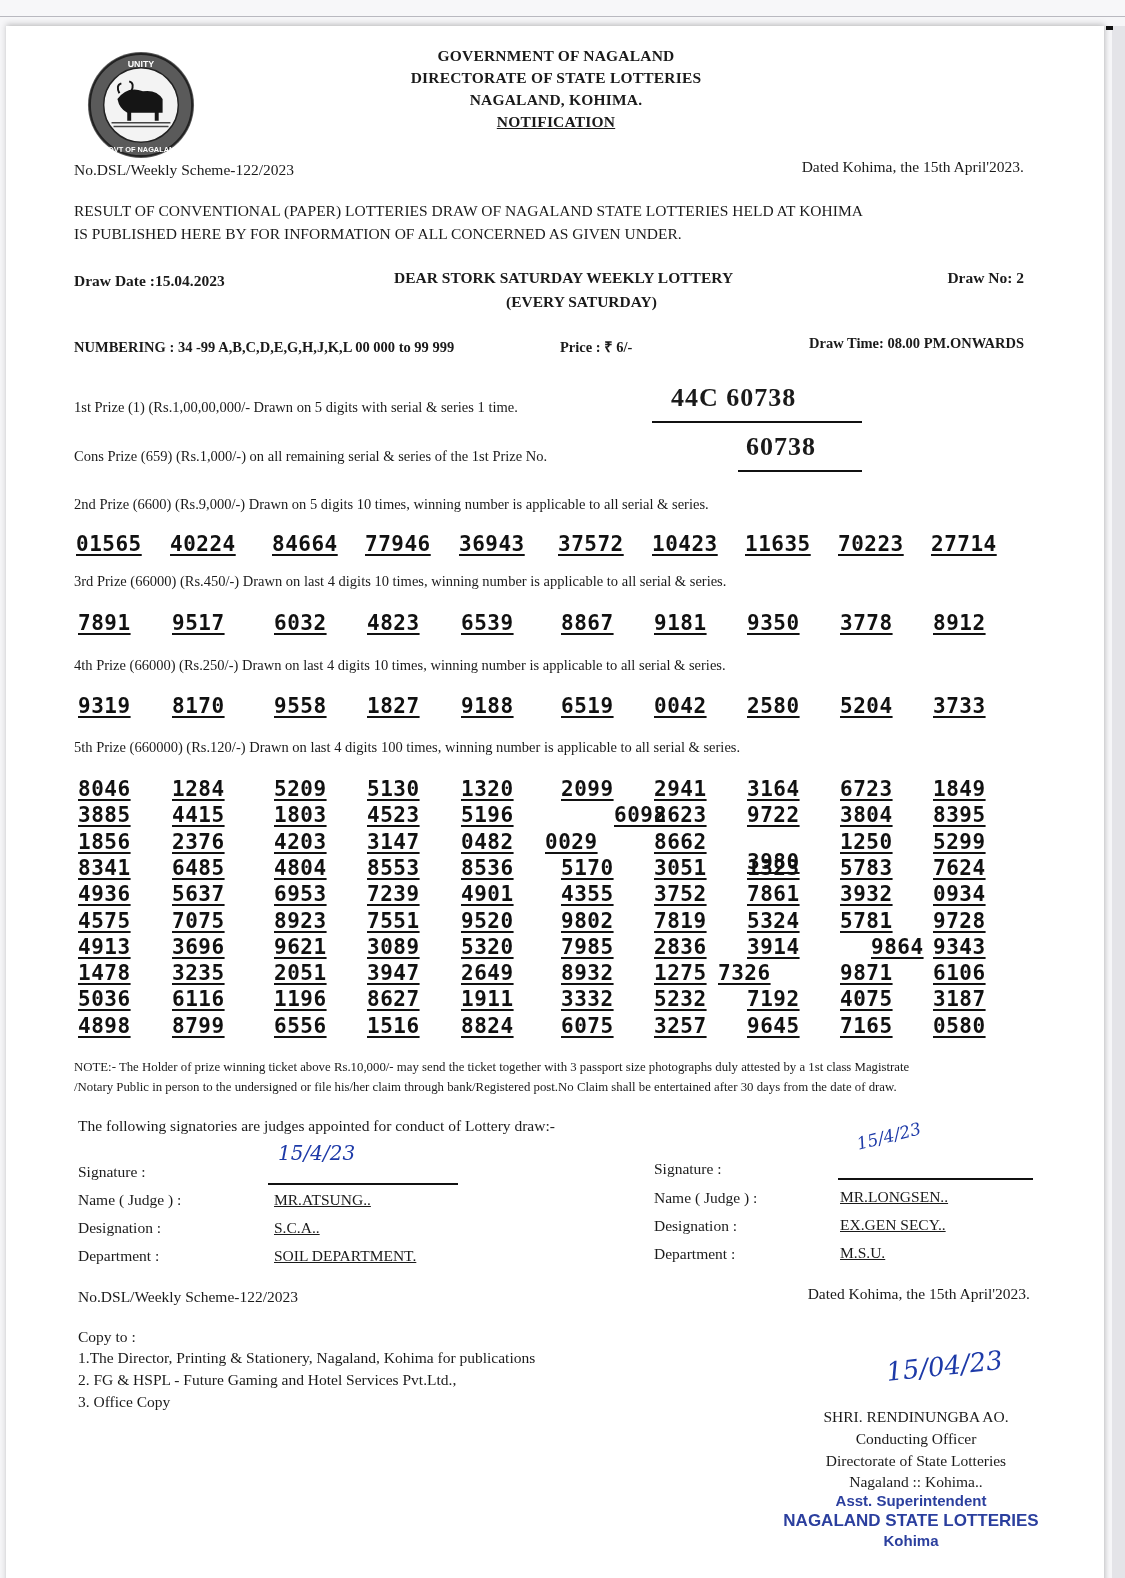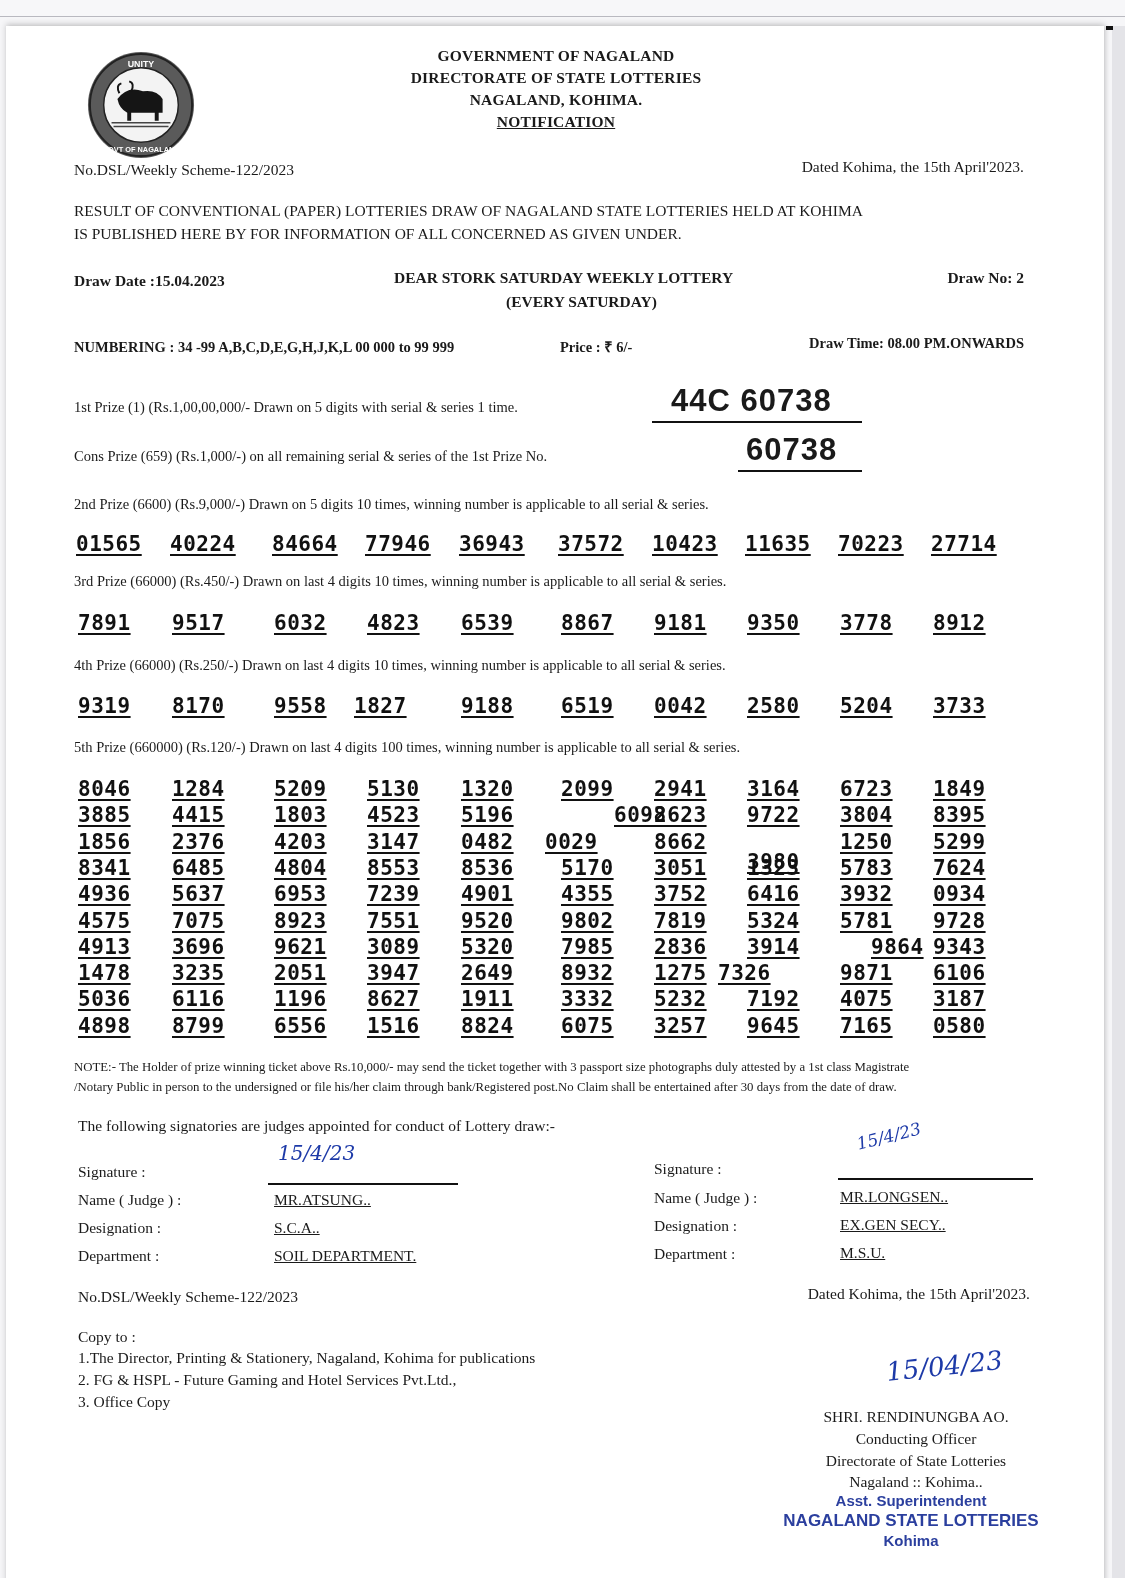--- a/index.html
+++ b/index.html
@@ -22,21 +22,21 @@
   .abs { position:absolute; white-space:nowrap; }
   .logo { position:absolute; left:82px; top:50px; width:118px; height:110px; }
 
   .hdr { position:absolute; left:330px; width:440px; text-align:center; font-weight:bold; font-size:15.5px; letter-spacing:0.2px; }
   .u { text-decoration:underline; }
 
   .t15 { font-size:15.5px; }
   .t14 { font-size:14.5px; }
   .b { font-weight:bold; }
 
-  .big-num { font-family:Liberation Sans, sans-serif; font-weight:bold; font-size:31px; letter-spacing:1px; }
+  .big-num { font-family:Liberation Serif, serif; font-weight:bold; font-size:26px; letter-spacing:1px; }
   .big-line { position:absolute; height:2px; background:#111; }
 
   .row { position:absolute; left:0; width:1098px; }
   .num {
     position:absolute; font-family:"DejaVu Sans Mono", monospace; font-weight:bold;
     text-decoration:underline; text-decoration-thickness:2px; text-underline-offset:3px;
     color:#111;
   }
   .n5 { font-size:21px; letter-spacing:0.5px; }
   .n4 { font-size:21px; letter-spacing:0.5px; }
@@ -119,21 +119,21 @@
     <span class="num n4" style="left:741px;">9350</span>
     <span class="num n4" style="left:834px;">3778</span>
     <span class="num n4" style="left:927px;">8912</span>
   </div>
 
   <div class="abs t14" style="left:68px;top:631px;">4th Prize (66000) (Rs.250/-) Drawn on last 4 digits 10 times, winning number is applicable to all serial &amp; series.</div>
   <div class="row" style="top:668px;">
     <span class="num n4" style="left:72px;">9319</span>
     <span class="num n4" style="left:166px;">8170</span>
     <span class="num n4" style="left:268px;">9558</span>
-    <span class="num n4" style="left:348px;">1827</span>
+    <span class="num n4" style="left:361px;">1827</span>
     <span class="num n4" style="left:455px;">9188</span>
     <span class="num n4" style="left:555px;">6519</span>
     <span class="num n4" style="left:648px;">0042</span>
     <span class="num n4" style="left:741px;">2580</span>
     <span class="num n4" style="left:834px;">5204</span>
     <span class="num n4" style="left:927px;">3733</span>
   </div>
 
   <div class="abs t14" style="left:68px;top:713px;">5th Prize (660000) (Rs.120/-) Drawn on last 4 digits 100 times, winning number is applicable to all serial &amp; series.</div>
   <div id="fifth-grid">
@@ -186,21 +186,21 @@
         <span class="num n4s" style="left: 927px;">7624</span>
       </div>
       <div class="row" style="top: 855.2px;">
         <span class="num n4s" style="left: 72px;">4936</span>
         <span class="num n4s" style="left: 166px;">5637</span>
         <span class="num n4s" style="left: 268px;">6953</span>
         <span class="num n4s" style="left: 361px;">7239</span>
         <span class="num n4s" style="left: 455px;">4901</span>
         <span class="num n4s" style="left: 555px;">4355</span>
         <span class="num n4s" style="left: 648px;">3752</span>
-        <span class="num n4s" style="left: 741px;">6416</span>
+        <span class="num n4s" style="left: 741px;">7861</span>
         <span class="num n4s" style="left: 834px;">3932</span>
         <span class="num n4s" style="left: 927px;">0934</span>
       </div>
       <div class="row" style="top: 881.5px;">
         <span class="num n4s" style="left: 72px;">4575</span>
         <span class="num n4s" style="left: 166px;">7075</span>
         <span class="num n4s" style="left: 268px;">8923</span>
         <span class="num n4s" style="left: 361px;">7551</span>
         <span class="num n4s" style="left: 455px;">9520</span>
         <span class="num n4s" style="left: 555px;">9802</span>

